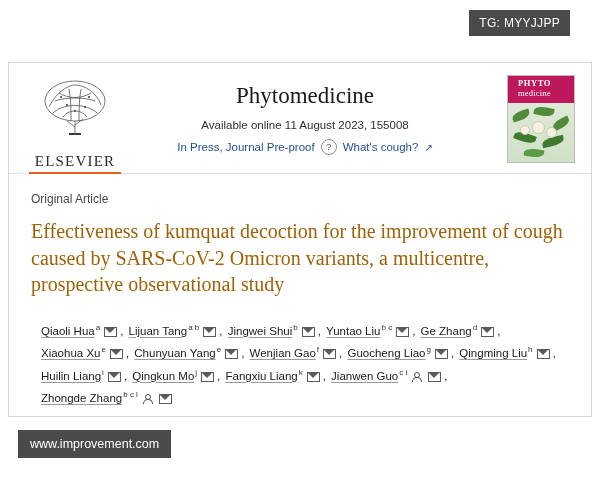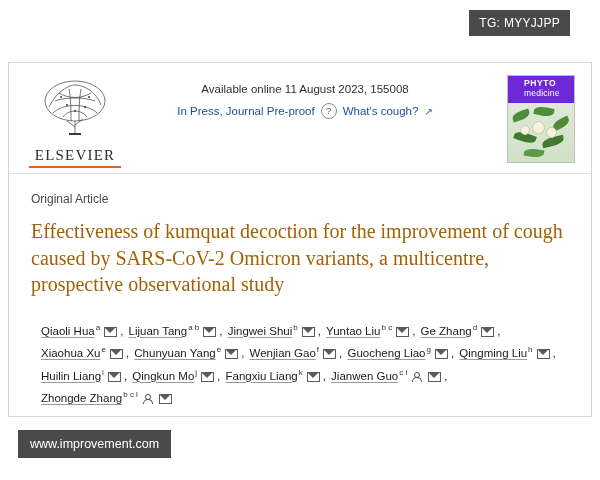--- a/index.html
+++ b/index.html
@@ -73,21 +73,21 @@
     width: 72px;
     height: 62px;
     margin: 0 auto;
     display: block;
   }
   .elsevier-word {
     font-family: "Liberation Serif", serif;
     font-size: 15px;
     letter-spacing: 1.2px;
     color: #2b2b2b;
-    margin-top: 8px;
+    margin-top: 14px;
     text-align: center;
   }
   .elsevier-rule {
     width: 92px;
     height: 2px;
     background: #e9601f;
     margin: 2px auto 0 auto;
   }
 
   
@@ -147,26 +147,26 @@
     position: absolute;
     right: 16px;
     top: 12px;
     width: 66px;
     height: 86px;
     border: 1px solid #bdbdbd;
     background: #e9efe6;
     overflow: hidden;
   }
   .cover-top {
-    background: #6d28d9;
+    background: #be185d;
     color: #ffffff;
     font-size: 8.5px;
     line-height: 1.15;
-    padding: 3px 3px 4px 16px;
-    font-family: Liberation Sans, sans-serif;
+    padding: 3px 3px 4px 10px;
+    font-family: Liberation Serif, serif;
   }
   .cover-top .l1 { letter-spacing: 0.6px; font-weight: bold; }
   .cover-top .l2 { letter-spacing: 0.2px; }
   .cover-art {
     position: relative;
     height: 62px;
     background: linear-gradient(#dfe9d8, #cfe0c6);
   }
   .leaf {
     position: absolute;
@@ -305,20 +305,21 @@
           <circle cx="28" cy="28" r="1"></circle>
           <circle cx="46" cy="30" r="1"></circle>
         </g>
         <rect x="30" y="56" width="12" height="2" fill="#3c3c3c"></rect>
       </svg>
       <div class="elsevier-word">ELSEVIER</div>
       <div class="elsevier-rule"></div>
     </div>
 
     <div class="journal-center">
+      <div class="journal-title">Phytomedicine</div>
       <div class="journal-avail">Available online 11 August 2023, 155008</div>
       <div class="journal-status-line">
         <span class="inpress">In Press, Journal Pre-proof</span>
         <span class="qmark">?</span>
         <span class="whatsthis">What's cough?</span>
         <span class="ext-arrow">↗</span>
       </div>
     </div>
 
     <div class="cover">

